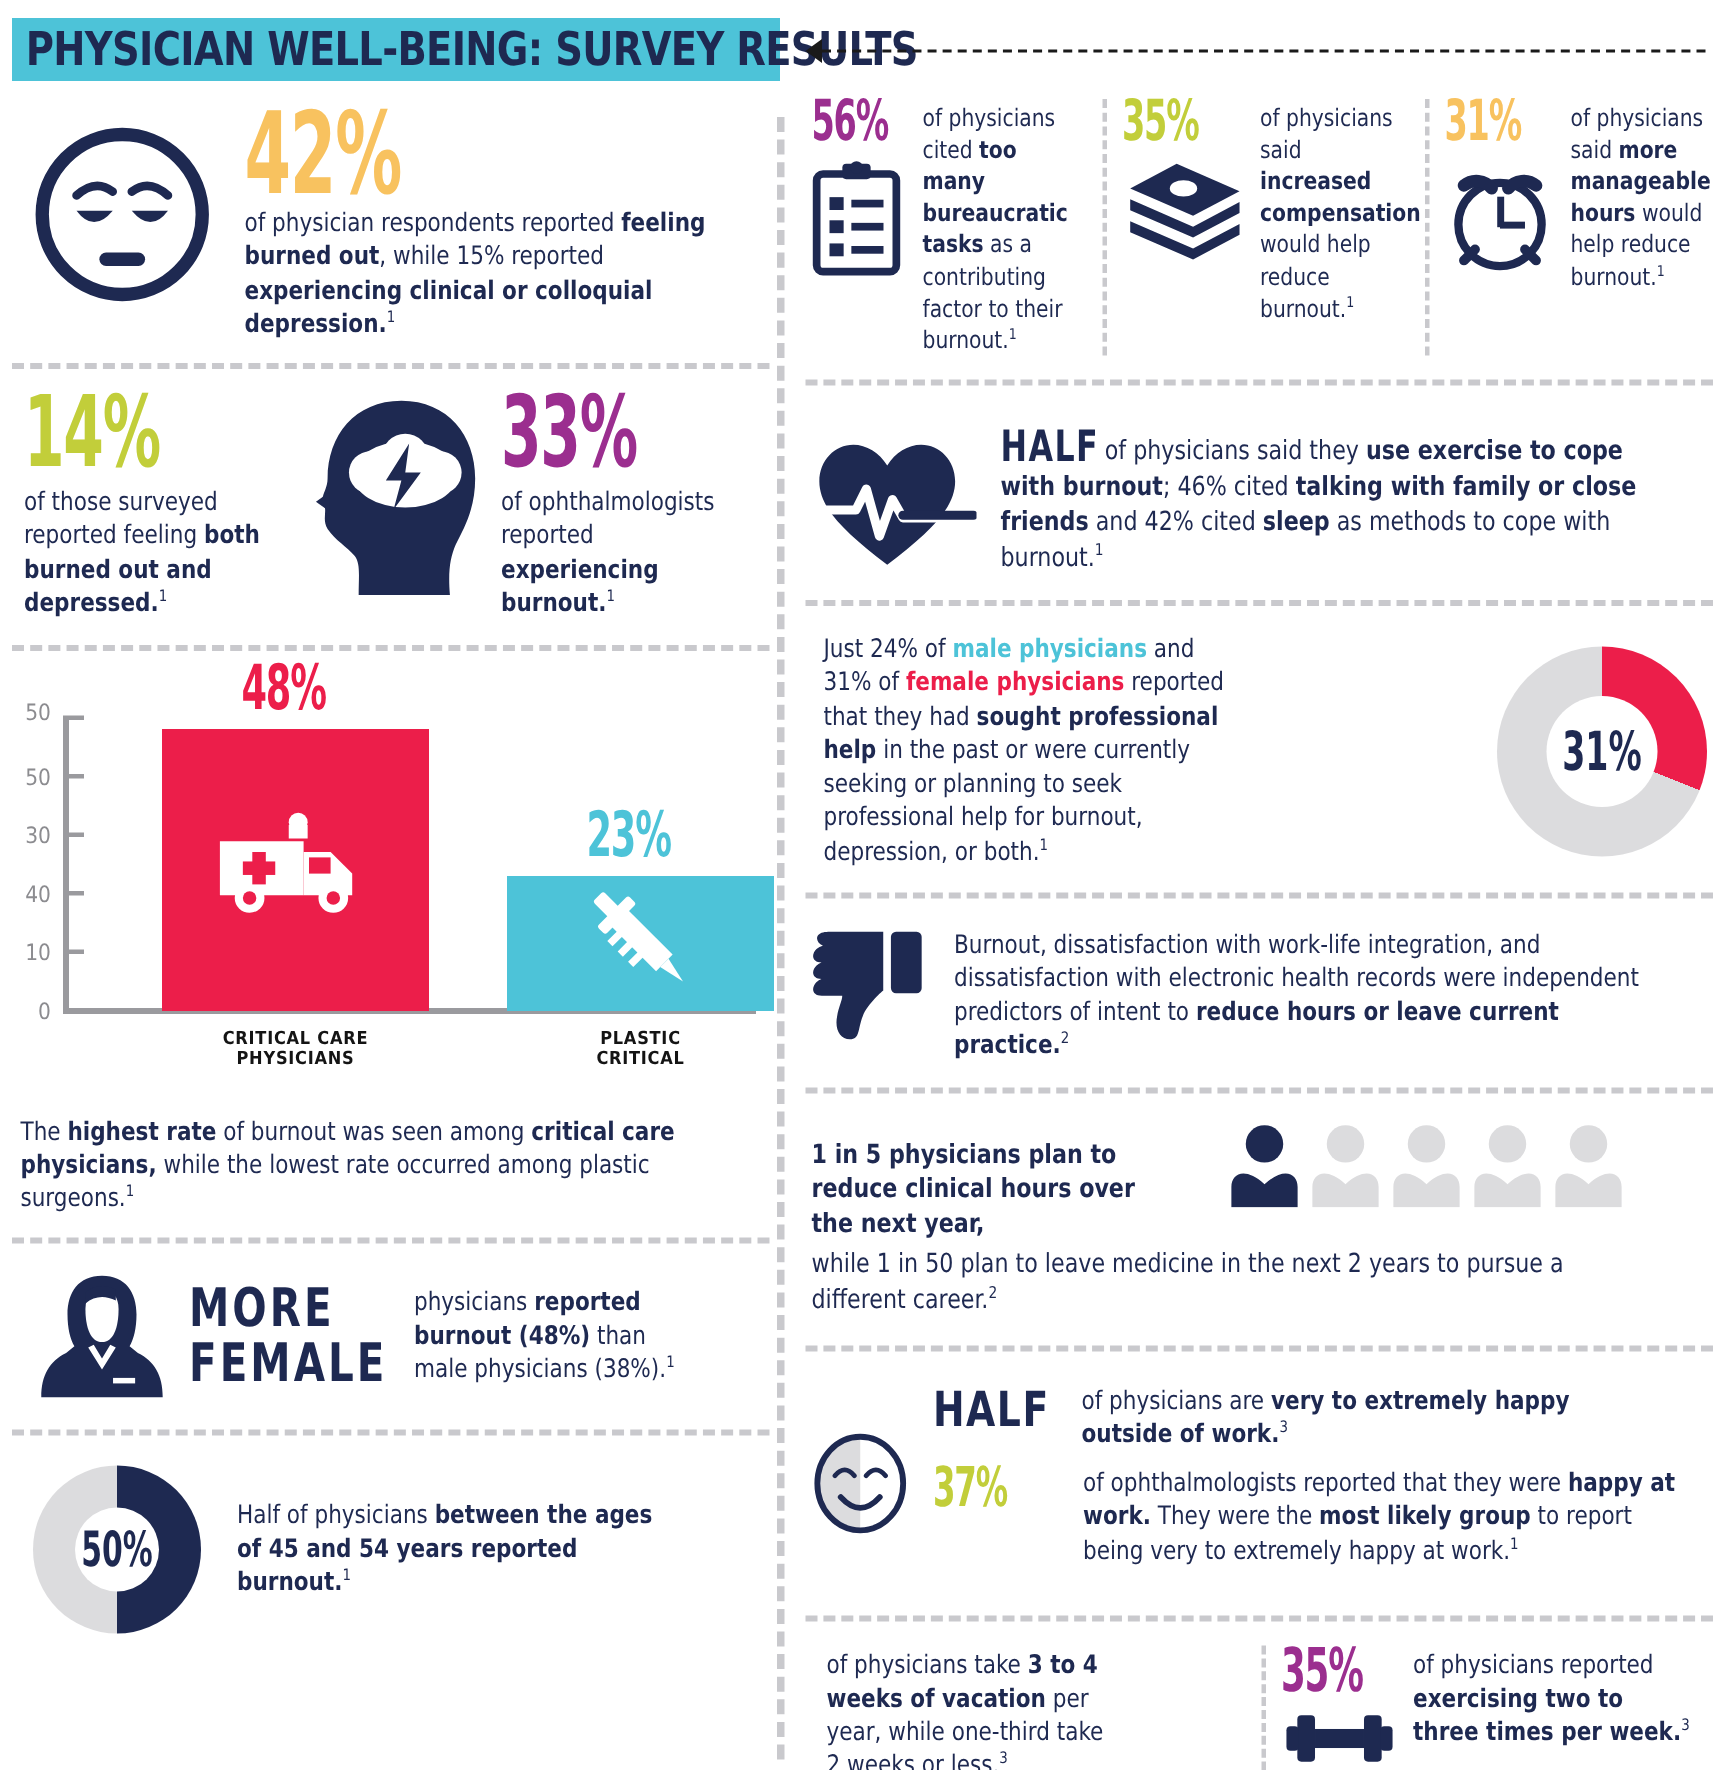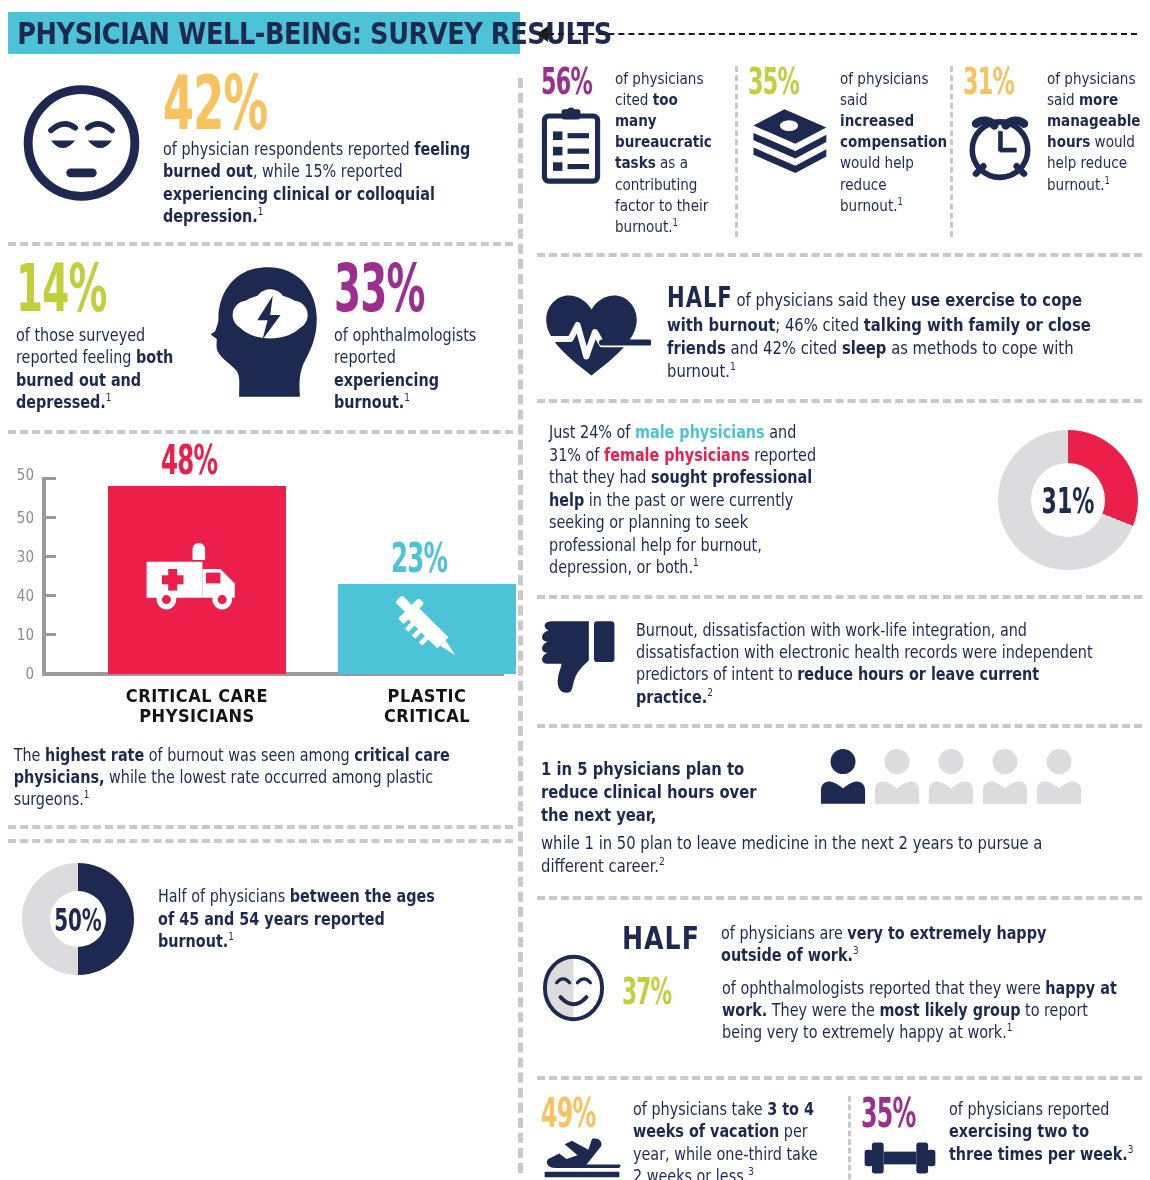--- a/index.html
+++ b/index.html
@@ -100,21 +100,21 @@
   .tick { position: absolute; left: 34px; width: 14px; height: 3px; background: #9a9a9e; }
   .tick-lbl {
     position: absolute; right: 0; width: 26px; text-align: right;
     font-family: "Liberation Sans Narrow", "DejaVu Sans Condensed", "Liberation Sans", sans-serif;
     font-size: 15px; color: #8c8c90; font-weight: 400;
   }
   .bar { position: absolute; bottom: 0; display: flex; align-items: center; justify-content: center; }
   .bar-lbl {
     position: absolute; text-align: center;
     font-family: "Liberation Sans Narrow", "DejaVu Sans Condensed", "Liberation Sans", sans-serif;
-    font-size: 18px; font-weight: 700; color: #141414; line-height: 1.15;
+    font-size: 12px; font-weight: 700; color: #141414; line-height: 1.15;
     letter-spacing: 0.5px;
   }
   .bar-val { position: absolute; font-size: 34px; }
 
   
   .l4 { align-items: center; padding: 6px 0 6px 14px; }
   .l4 .mf {
     font-family: "Liberation Sans Narrow", "DejaVu Sans Condensed", "Liberation Sans", sans-serif;
     font-weight: 700; font-size: 30px; line-height: 1.04; color: #1E2951;
     letter-spacing: 2px; transform: scaleY(1.18); transform-origin: left center;
@@ -290,20 +290,34 @@
           <div class="bar-lbl" style="left: 290px; top: 207px; width: 178px;">
             <div>PLASTIC</div>
             <div>CRITICAL</div>
           </div>
         </div>
     </div>
     <div class="body-text" style="padding-left:6px;width:500px;font-size:17px;">The <b>highest rate</b> of burnout was seen among <b>critical care physicians,</b> while the lowest rate occurred among plastic surgeons.<sup>1</sup></div>
 
     <div class="hr-dash" style="margin-top:14px;"></div>
 
+    <div class="sec l4">
+      <svg width="92" height="92" viewBox="0 0 100 100">
+        <path d="M50 6 C33 6 25 18 25 34 C25 44 27 52 30 57 L24 62 C12 68 6 78 6 94 L94 94 C94 78 88 68 76 62 L70 57 C73 52 75 44 75 34 C75 18 67 6 50 6 Z" fill="#1E2951"></path>
+        <path d="M38 30 C38 20 44 16 50 16 C58 16 62 22 62 30 C62 44 58 54 50 54 C42 54 38 44 38 30 Z" fill="#ffffff"></path>
+        <path d="M38 26 Q48 18 60 24 L60 16 Q48 10 38 18 Z" fill="#1E2951"></path>
+        <path d="M40 58 L50 74 L60 58 L56 56 L50 66 L44 56 Z" fill="#ffffff"></path>
+        <rect x="58" y="80" width="16" height="4" fill="#ffffff"></rect>
+      </svg>
+      <div class="mf">
+        <div>MORE</div>
+        <div>FEMALE</div>
+      </div>
+      <div class="body-text">physicians <b>reported burnout (48%)</b> than male physicians (38%).<sup>1</sup></div>
+    </div>
 
     <div class="hr-dash"></div>
 
     <div class="sec l5">
       <div class="donut" id="donut-50" style="width: 112px; height: 112px; background: conic-gradient(rgb(30, 41, 81) 0deg, rgb(30, 41, 81) 180deg, rgb(220, 220, 222) 180deg, rgb(220, 220, 222) 360deg); border-radius: 50%; text-align: right;">
           <div style="position: absolute; inset: 28px; background: rgb(255, 255, 255); border-radius: 50%;"></div>
         <div class="lbl" style="font-size:27px;">50%</div>
       </div>
       <div class="body-text">Half of physicians <b>between the ages of 45 and 54 years reported burnout.</b><sup>1</sup></div>
     </div>
@@ -451,27 +465,20 @@
           <div class="big-num c-green" style="font-size:30px;min-width:90px;">37%</div>
           <div class="body-text" style="width:420px;">of ophthalmologists reported that they were <b>happy at work.</b> They were the <b>most likely group</b> to report being very to extremely happy at work.<sup>1</sup></div>
         </div>
       </div>
     </div>
 
     <div class="hr-dash"></div>
 
     <div class="r7">
       <div class="cell" style="width:300px;">
-        <div class="lead">
-          <div class="big-num num" style="color:#F8C25F">49%</div>
-          <svg width="82" height="46" viewBox="0 0 90 50">
-            <path d="M4 40 L86 40 L86 46 L4 46 Z" fill="#1E2951"></path>
-            <path d="M56 4 C62 2 68 6 66 12 L50 32 L86 32 C88 32 88 36 84 36 L16 36 C8 36 4 30 8 26 L20 20 L28 26 L40 22 L26 10 L34 6 L52 16 Z" fill="#1E2951"></path>
-          </svg>
-        </div>
         <div class="body-text" style="width:205px;">of physicians take <b>3 to 4 weeks of vacation</b> per year, while one-third take 2 weeks or less.<sup>3</sup></div>
       </div>
       <div class="v-dash"></div>
       <div class="cell" style="width:290px;">
         <div class="lead">
           <div class="big-num num" style="color:#9B2E8F">35%</div>
           <svg width="78" height="46" viewBox="0 0 86 50">
             <g fill="#1E2951">
               <rect x="12" y="8" width="13" height="34" rx="3"></rect>
               <rect x="61" y="8" width="13" height="34" rx="3"></rect>

